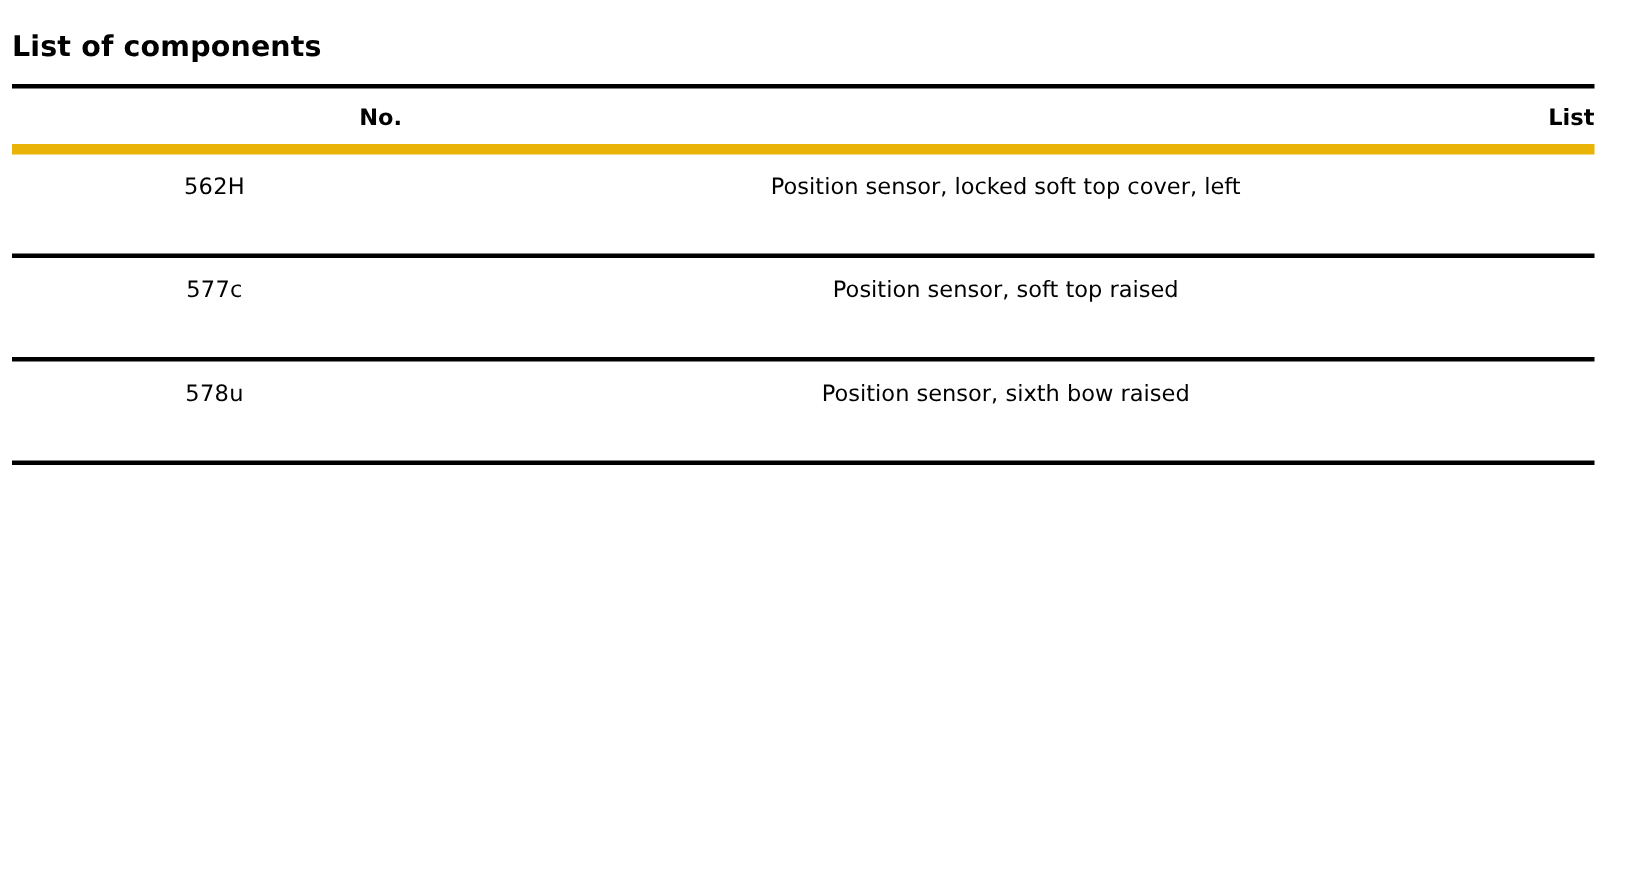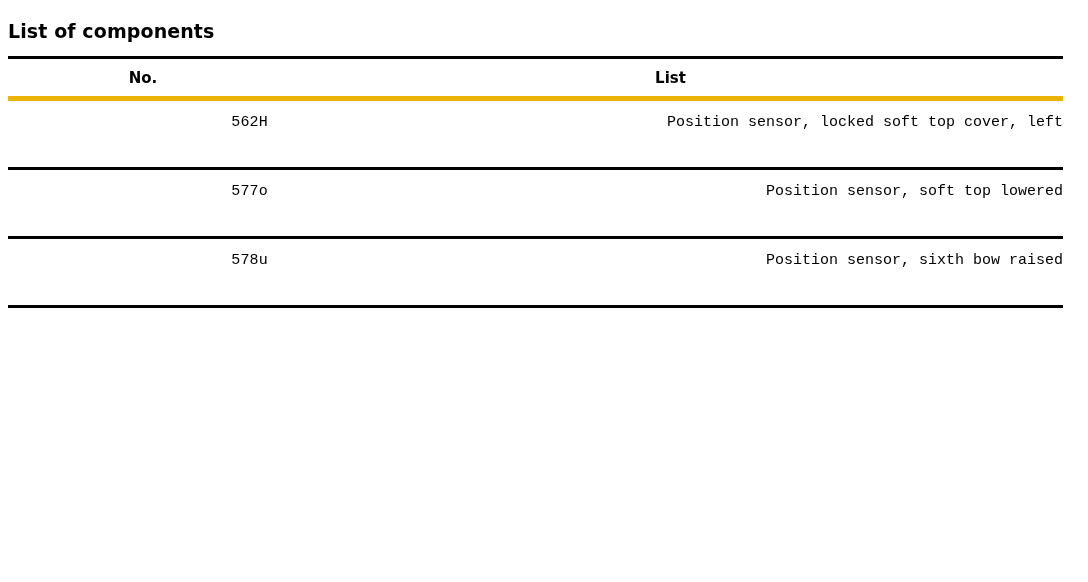--- a/index.html
+++ b/index.html
@@ -35,39 +35,38 @@
     left: 8px;
     top: 56px;
     width: 1055px;
     border-collapse: collapse;
     table-layout: fixed;
   }
   .components-table col.col-no   { width: 260px; }
   .components-table col.col-name { width: 795px; }
 
   .components-table thead th {
-    text-align: center;
+    text-align: right;
     font-size: 15px;
     font-weight: bold;
     padding: 10px 0 9px 10px;
     border-top: 3px solid #000000;
-    border-bottom: 5px solid #eab308;
+    border-bottom: 7px solid #eab308;
     vertical-align: top;
     line-height: 18px;
   }
   .components-table tbody td {
-    text-align: right;
+    text-align: center;
     font-size: 15px;
     font-weight: normal;
     padding: 12px 0 35px 10px;
     border-bottom: 3px solid #000000;
     vertical-align: top;
     line-height: 19px;
     white-space: nowrap;
-    font-family: Liberation Mono, monospace;
   }
   .components-table tbody td.cell-no {
     letter-spacing: 0.2px;
   }
 </style>
 </head>
 <body>
 
 <div class="page">
 
@@ -83,22 +82,22 @@
         <th>No.</th>
         <th>List</th>
       </tr>
     </thead>
     <tbody id="table-body">
         <tr>
           <td class="cell-no">562H</td>
           <td class="cell-name">Position sensor, locked soft top cover, left</td>
         </tr>
         <tr>
-          <td class="cell-no">577o</td>
-          <td class="cell-name">Position sensor, soft top lowered</td>
+          <td class="cell-no">577c</td>
+          <td class="cell-name">Position sensor, soft top raised</td>
         </tr>
         <tr>
           <td class="cell-no">578u</td>
           <td class="cell-name">Position sensor, sixth bow raised</td>
         </tr>
       </tbody>
   </table>
 
 </div>
 

